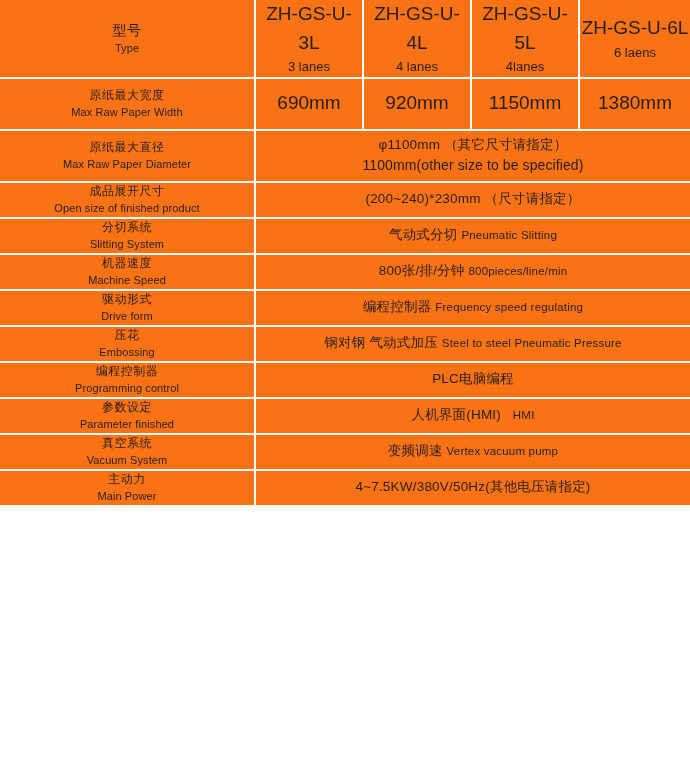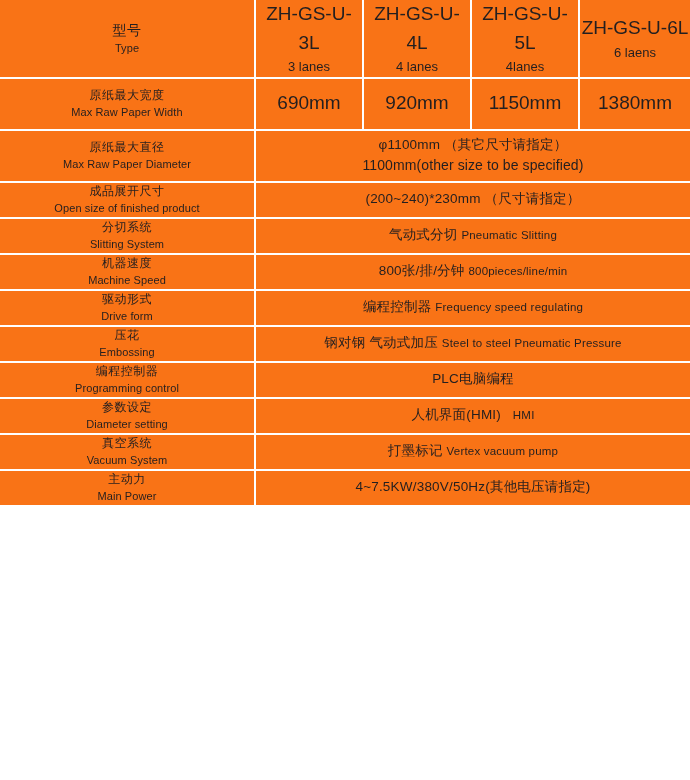--- a/index.html
+++ b/index.html
@@ -230,38 +230,38 @@
         <div class="en">Programming control</div>
       </td>
       <td class="cell-span" colspan="4">
         <div class="span-main">PLC电脑编程</div>
       </td>
     </tr>
 
     <tr class="row-h-mid">
       <td class="cell-label">
         <div class="cn">参数设定</div>
-        <div class="en">Diameter setting</div>
+        <div class="en">Parameter finished</div>
       </td>
       <td class="cell-span" colspan="4">
         <div class="span-main">
           <span>人机界面(HMI)</span>
           &nbsp;&nbsp;<span class="inline-en">HMI</span>
         </div>
       </td>
     </tr>
 
     <tr class="row-h-mid">
       <td class="cell-label">
         <div class="cn">真空系统</div>
         <div class="en">Vacuum System</div>
       </td>
       <td class="cell-span" colspan="4">
         <div class="span-main">
-          <span>打墨标记</span>
+          <span>变频调速</span>
           <span class="inline-en">Vertex vacuum pump</span>
         </div>
       </td>
     </tr>
 
 
     <tr class="row-h-mid">
       <td class="cell-label">
         <div class="cn">主动力</div>
         <div class="en">Main Power</div>

